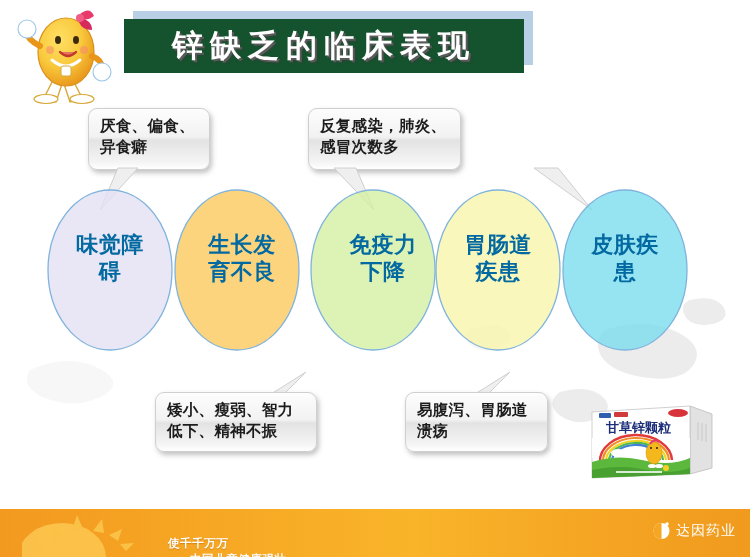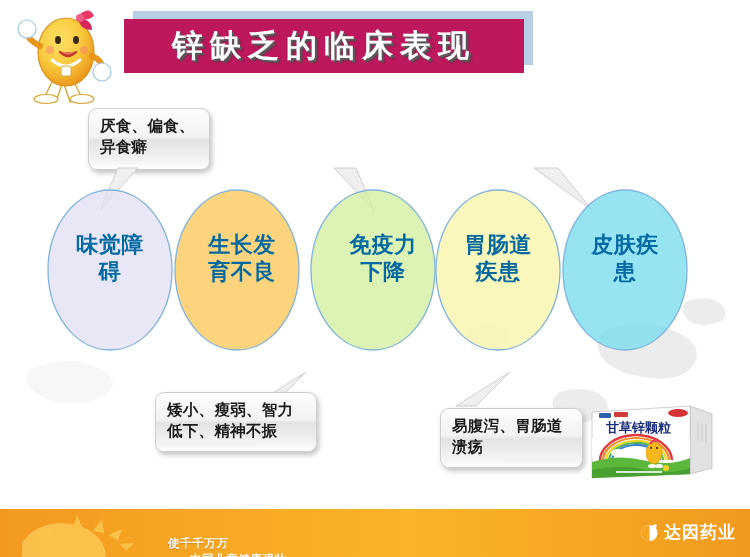--- a/index.html
+++ b/index.html
@@ -43,21 +43,21 @@
     width: 400px;
     height: 54px;
     background: #b8cfe5;
   }
   .title-bar {
     position: absolute;
     left: 124px;
     top: 19px;
     width: 400px;
     height: 54px;
-    background: #be185d;
+    background: #14532d;
     display: flex;
     align-items: center;
     justify-content: center;
   }
   .title-text {
     color: #ffffff;
     font-size: 31px;
     font-weight: bold;
     letter-spacing: 7px;
     text-shadow: 2px 2px 0 #5a5a5a, 3px 3px 2px rgba(60,60,60,.55);
@@ -141,22 +141,22 @@
   .footer-logo {
     position: absolute;
     right: 14px;
     top: 12px;
     display: flex;
     align-items: center;
     gap: 5px;
   }
   .footer-logo-text {
     color: #ffffff;
-    font-size: 17px;
-    font-weight: bold;
+    font-size: 14px;
+    font-weight: normal;
     letter-spacing: 1px;
   }
 </style>
 </head>
 <body>
 
 <div id="slide">
 
   <svg class="bg-map" viewBox="0 0 750 500">
     <g fill="#ececec">
@@ -207,20 +207,22 @@
   <div class="title-bar">
     <span class="title-text">锌缺乏的临床表现</span>
   </div>
 
   <div class="callout" style="left:88px; top:108px; width:122px; height:62px;">厌食、偏食、
 异食癖</div>
   <svg class="callout-tail" style="left:86px; top:166px; width:60px; height:46px;" viewBox="0 0 60 46">
     <path d="M32,2 L52,2 L14,44 Z" fill="#efefef" stroke="#cfcfcf" stroke-width="1"></path>
   </svg>
 
+  <div class="callout" style="left:308px; top:108px; width:153px; height:62px;">反复感染，肺炎、
+感冒次数多</div>
   <svg class="callout-tail" style="left:330px; top:166px; width:70px; height:46px;" viewBox="0 0 70 46">
     <path d="M4,2 L26,2 L44,44 Z" fill="#efefef" stroke="#cfcfcf" stroke-width="1"></path>
   </svg>
 
   <svg class="callout-tail" style="left:530px; top:166px; width:90px; height:46px;" viewBox="0 0 90 46">
     <path d="M4,2 L28,2 L62,44 Z" fill="#efefef" stroke="#cfcfcf" stroke-width="1"></path>
   </svg>
 
   <svg class="circles" viewBox="0 0 750 175">
     <g id="venn-shapes">
@@ -245,21 +247,21 @@
 
   <svg class="callout-tail" style="left:246px; top:372px; width:80px; height:36px;" viewBox="0 0 80 36">
     <path d="M60,0 L26,34 L6,34 Z" fill="#efefef" stroke="#cfcfcf" stroke-width="1"></path>
   </svg>
   <div class="callout" style="left:155px; top:392px; width:162px; height:60px;">矮小、瘦弱、智力
 低下、精神不振</div>
 
   <svg class="callout-tail" style="left:452px; top:372px; width:80px; height:36px;" viewBox="0 0 80 36">
     <path d="M58,0 L24,34 L4,34 Z" fill="#efefef" stroke="#cfcfcf" stroke-width="1"></path>
   </svg>
-  <div class="callout" style="left:405px; top:408px; width:143px; height:60px;margin-left:35px;">易腹泻、胃肠道
+  <div class="callout" style="left:405px; top:392px; width:143px; height:60px;">易腹泻、胃肠道
 溃疡</div>
 
   <svg class="product" viewBox="0 0 132 88">
     <defs>
       <clipPath id="faceClip">
           <path d="M6,16 L104,10 L104,78 L6,82 Z"></path>
         </clipPath>
     </defs>
 
     <path d="M104,10 L126,18 L126,72 L104,78 Z" fill="#e2e2e2" stroke="#bdbdbd" stroke-width=".8"></path>

